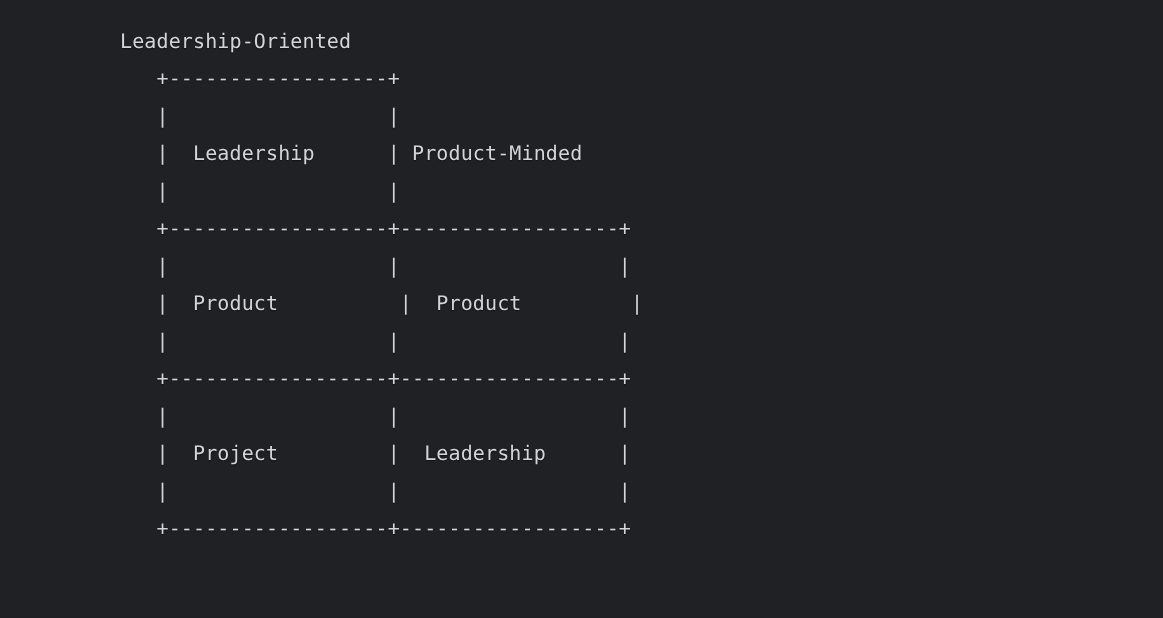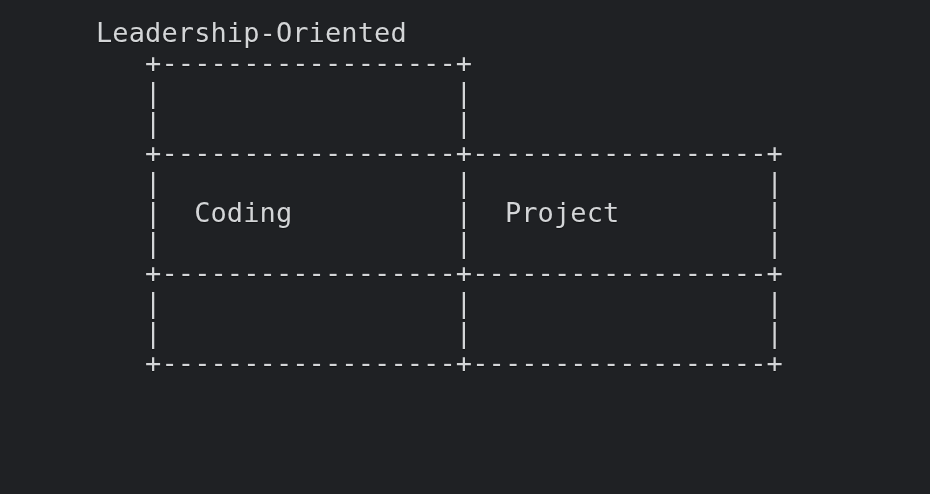--- a/index.html
+++ b/index.html
@@ -11,40 +11,42 @@
     height: 494px;
     background: #1f2124;
     overflow: hidden;
     position: relative;
   }
   .screen {
     position: absolute;
     left: 96px;
     top: 18px;
     font-family: "DejaVu Sans Mono", "Liberation Mono", monospace;
-    font-size: 27px;
+    font-size: 16px;
     letter-spacing: 0.1px;
     color: #d3d5d7;
     text-shadow: 0 1px 1px rgba(0,0,0,0.45);
   }
   .ascii-line {
     white-space: pre;
     height: 30px;
     line-height: 30px;
   }
 </style>
 </head>
 <body>
 
 <div class="screen">
   <div class="ascii-line">Leadership-Oriented</div>
   <div class="ascii-line">   +------------------+</div>
   <div class="ascii-line">   |                  |</div>
+  <div class="ascii-line">   |  Leadership      | Product-Minded</div>
   <div class="ascii-line">   |                  |</div>
   <div class="ascii-line">   +------------------+------------------+</div>
   <div class="ascii-line">   |                  |                  |</div>
-  <div class="ascii-line">   |  Coding          |  Project         |</div>
+  <div class="ascii-line">   |  Product          |  Product         |</div>
   <div class="ascii-line">   |                  |                  |</div>
   <div class="ascii-line">   +------------------+------------------+</div>
   <div class="ascii-line">   |                  |                  |</div>
+  <div class="ascii-line">   |  Project         |  Leadership      |</div>
   <div class="ascii-line">   |                  |                  |</div>
   <div class="ascii-line">   +------------------+------------------+</div>
 </div>
 
 </body></html>

